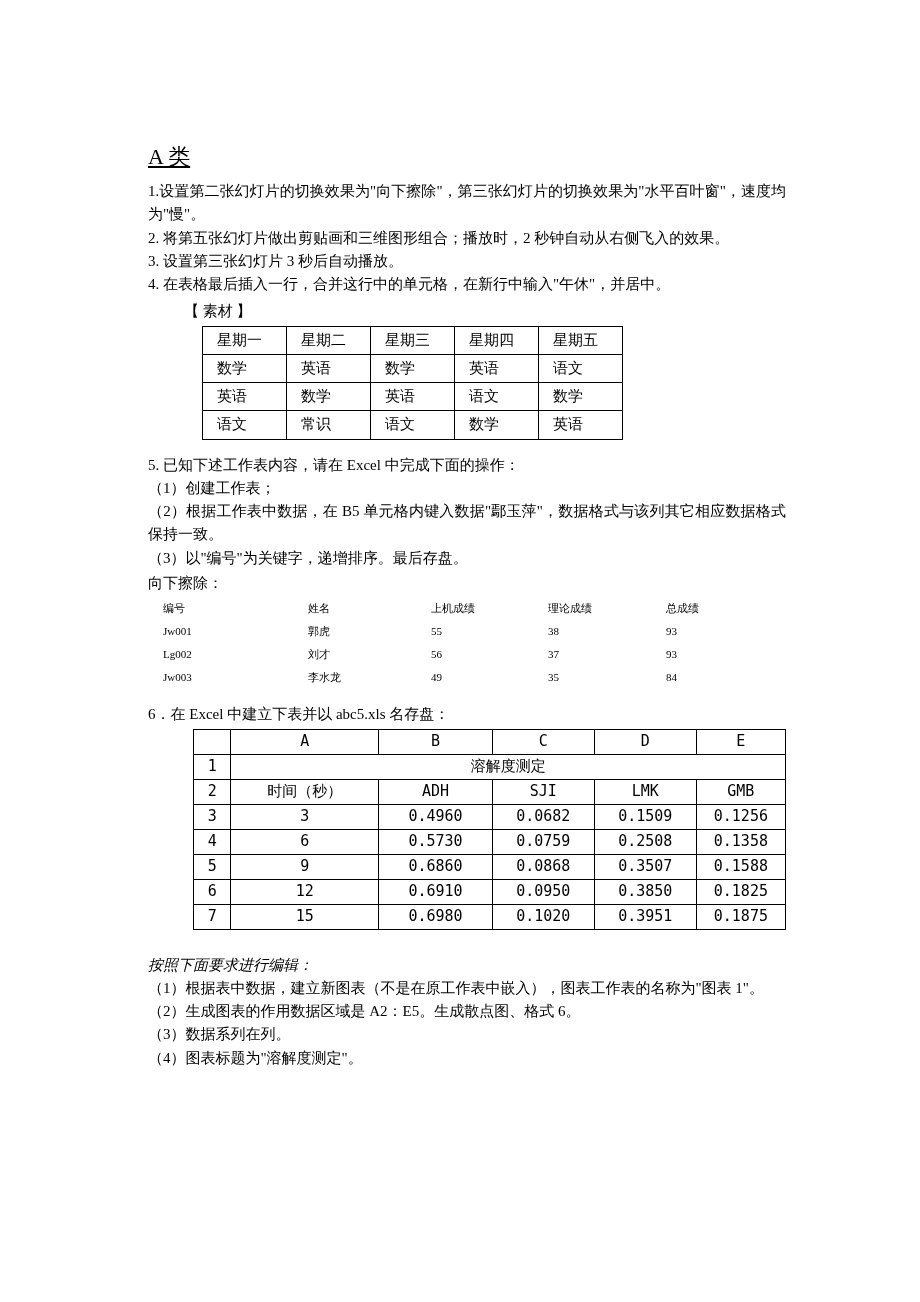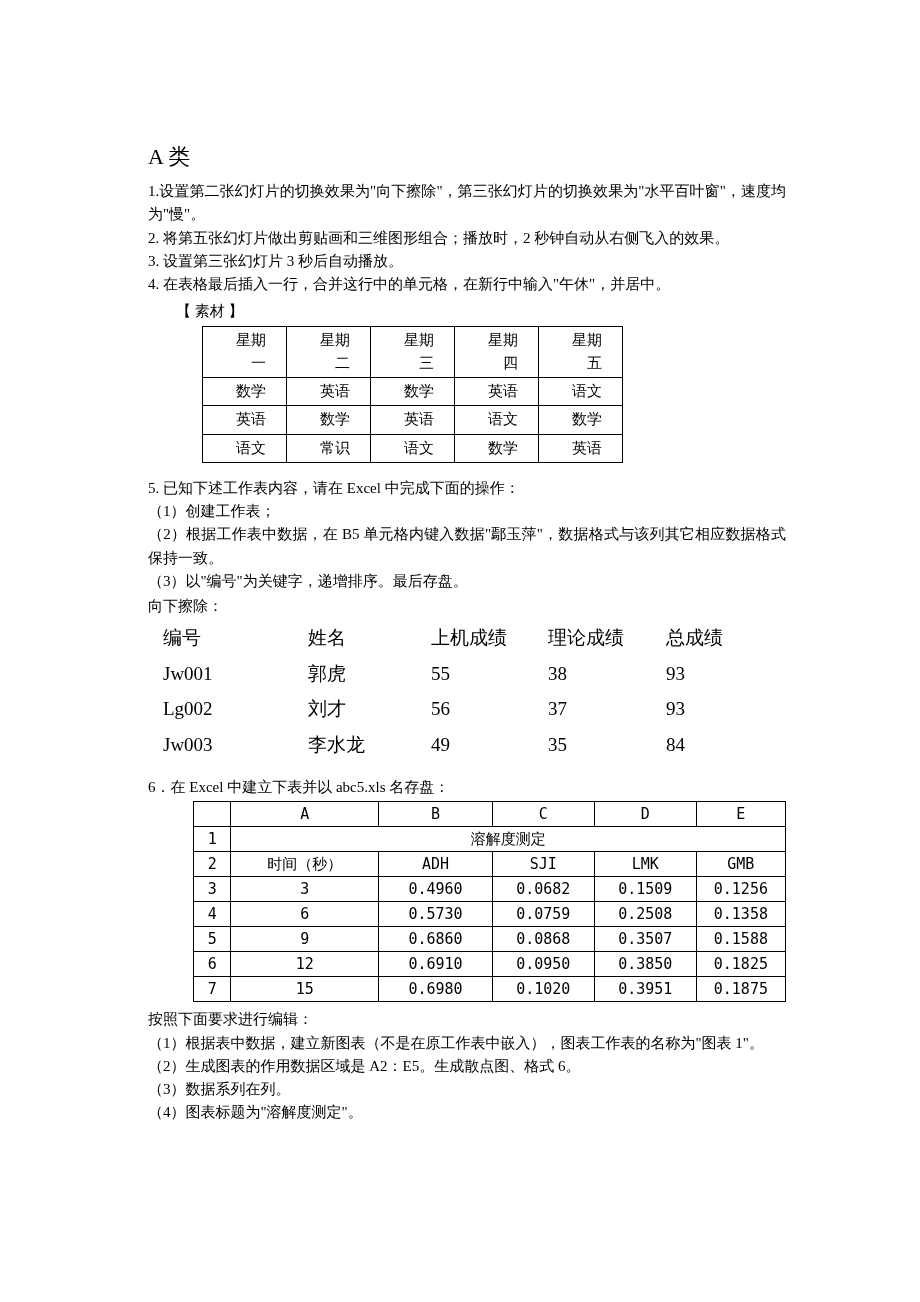--- a/index.html
+++ b/index.html
@@ -14,61 +14,62 @@
       margin: 0 auto;
       padding: 140px 134px 60px 148px;
       color: #000;
       font-size: 15px;
       line-height: 1.55;
     }
     .heading {
       font-size: 22px;
       font-family: "SimSun", serif;
       margin-bottom: 6px;
+      text-decoration: underline;
     }
     .para {
       text-align: justify;
       margin-bottom: 0px;
     }
     .material-label {
       margin-top: 4px;
-      margin-left: 28px;
+      margin-left: 36px;
     }
     
     table.schedule {
       border-collapse: collapse;
       margin-left: 54px;
       margin-top: 2px;
     }
     table.schedule td {
       border: 1px solid #000;
-      padding: 2px 20px;
+      padding: 2px 14px;
       width: 84px;
-      text-align: right;
+      text-align: left;
       font-size: 15px;
       height: 23px;
     }
     .sec5 {
       margin-top: 14px;
     }
     .sub {
       text-indent: 0;
     }
     .worksheet-label {
       margin-top: 2px;
     }
     
     table.scores {
       border-collapse: collapse;
       margin-left: 15px;
       margin-top: 2px;
       width: 590px;
     }
     table.scores td {
-      font-size: 19px;
+      font-size: 11px;
       padding: 3px 0;
       margin-left: 28px;
     }
     table.scores td:nth-child(1) { width: 145px; }
     table.scores td:nth-child(2) { width: 123px; }
     table.scores td:nth-child(3) { width: 117px; }
     table.scores td:nth-child(4) { width: 118px; }
     table.scores td:nth-child(5) { width: 87px; font-family: Liberation Serif, serif; }
     .sec6 {
       margin-top: 14px;
@@ -87,21 +88,22 @@
       font-family: "SimSun", monospace;
       height: 25px;
     }
     table.solub .rowhdr { width: 38px; }
     table.solub .colA { width: 150px; }
     table.solub .colB { width: 115px; }
     table.solub .colC { width: 103px; }
     table.solub .colD { width: 103px; }
     table.solub .colE { width: 90px; }
     .edit-req {
-      margin-top: 6px;
+      margin-top: 24px;
+      font-style: italic;
     }
   </style>
 </head>
 <body>
 
 <div class="heading">A 类</div>
 
 <p class="para">1.设置第二张幻灯片的切换效果为"向下擦除"，第三张幻灯片的切换效果为"水平百叶窗"，速度均为"慢"。</p>
 <p class="para">2. 将第五张幻灯片做出剪贴画和三维图形组合；播放时，2 秒钟自动从右侧飞入的效果。</p>
 <p class="para">3. 设置第三张幻灯片 3 秒后自动播放。</p>

